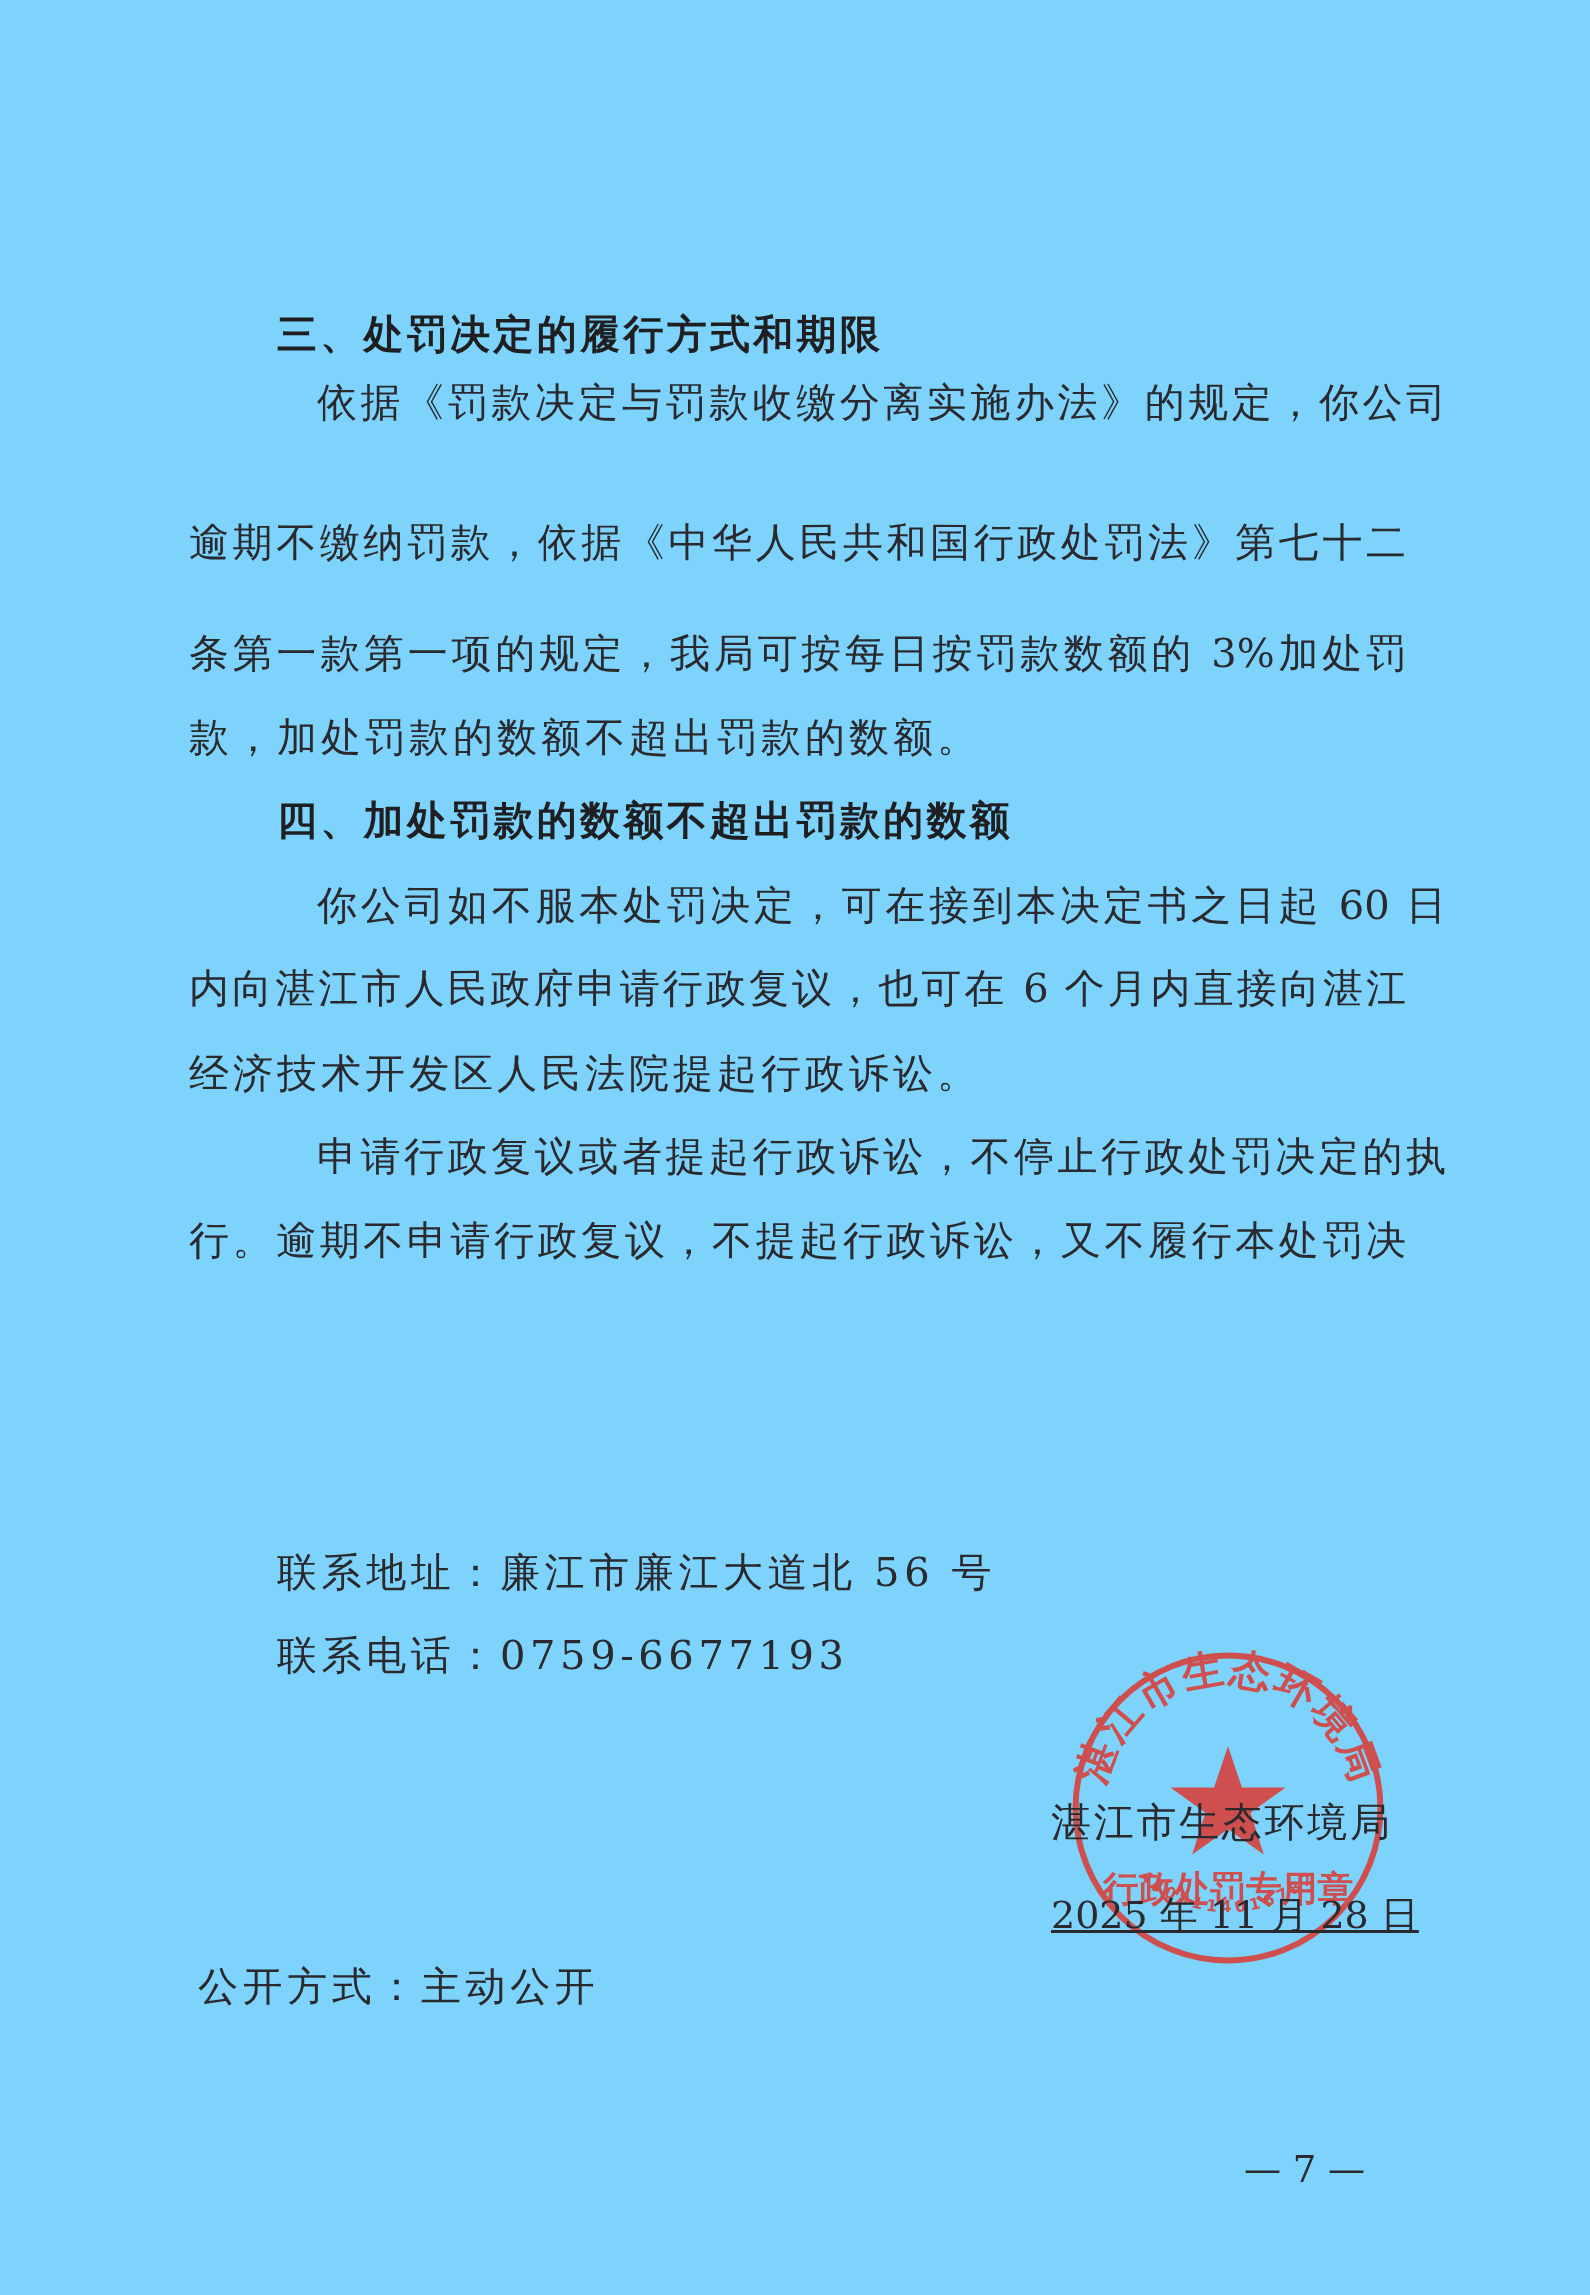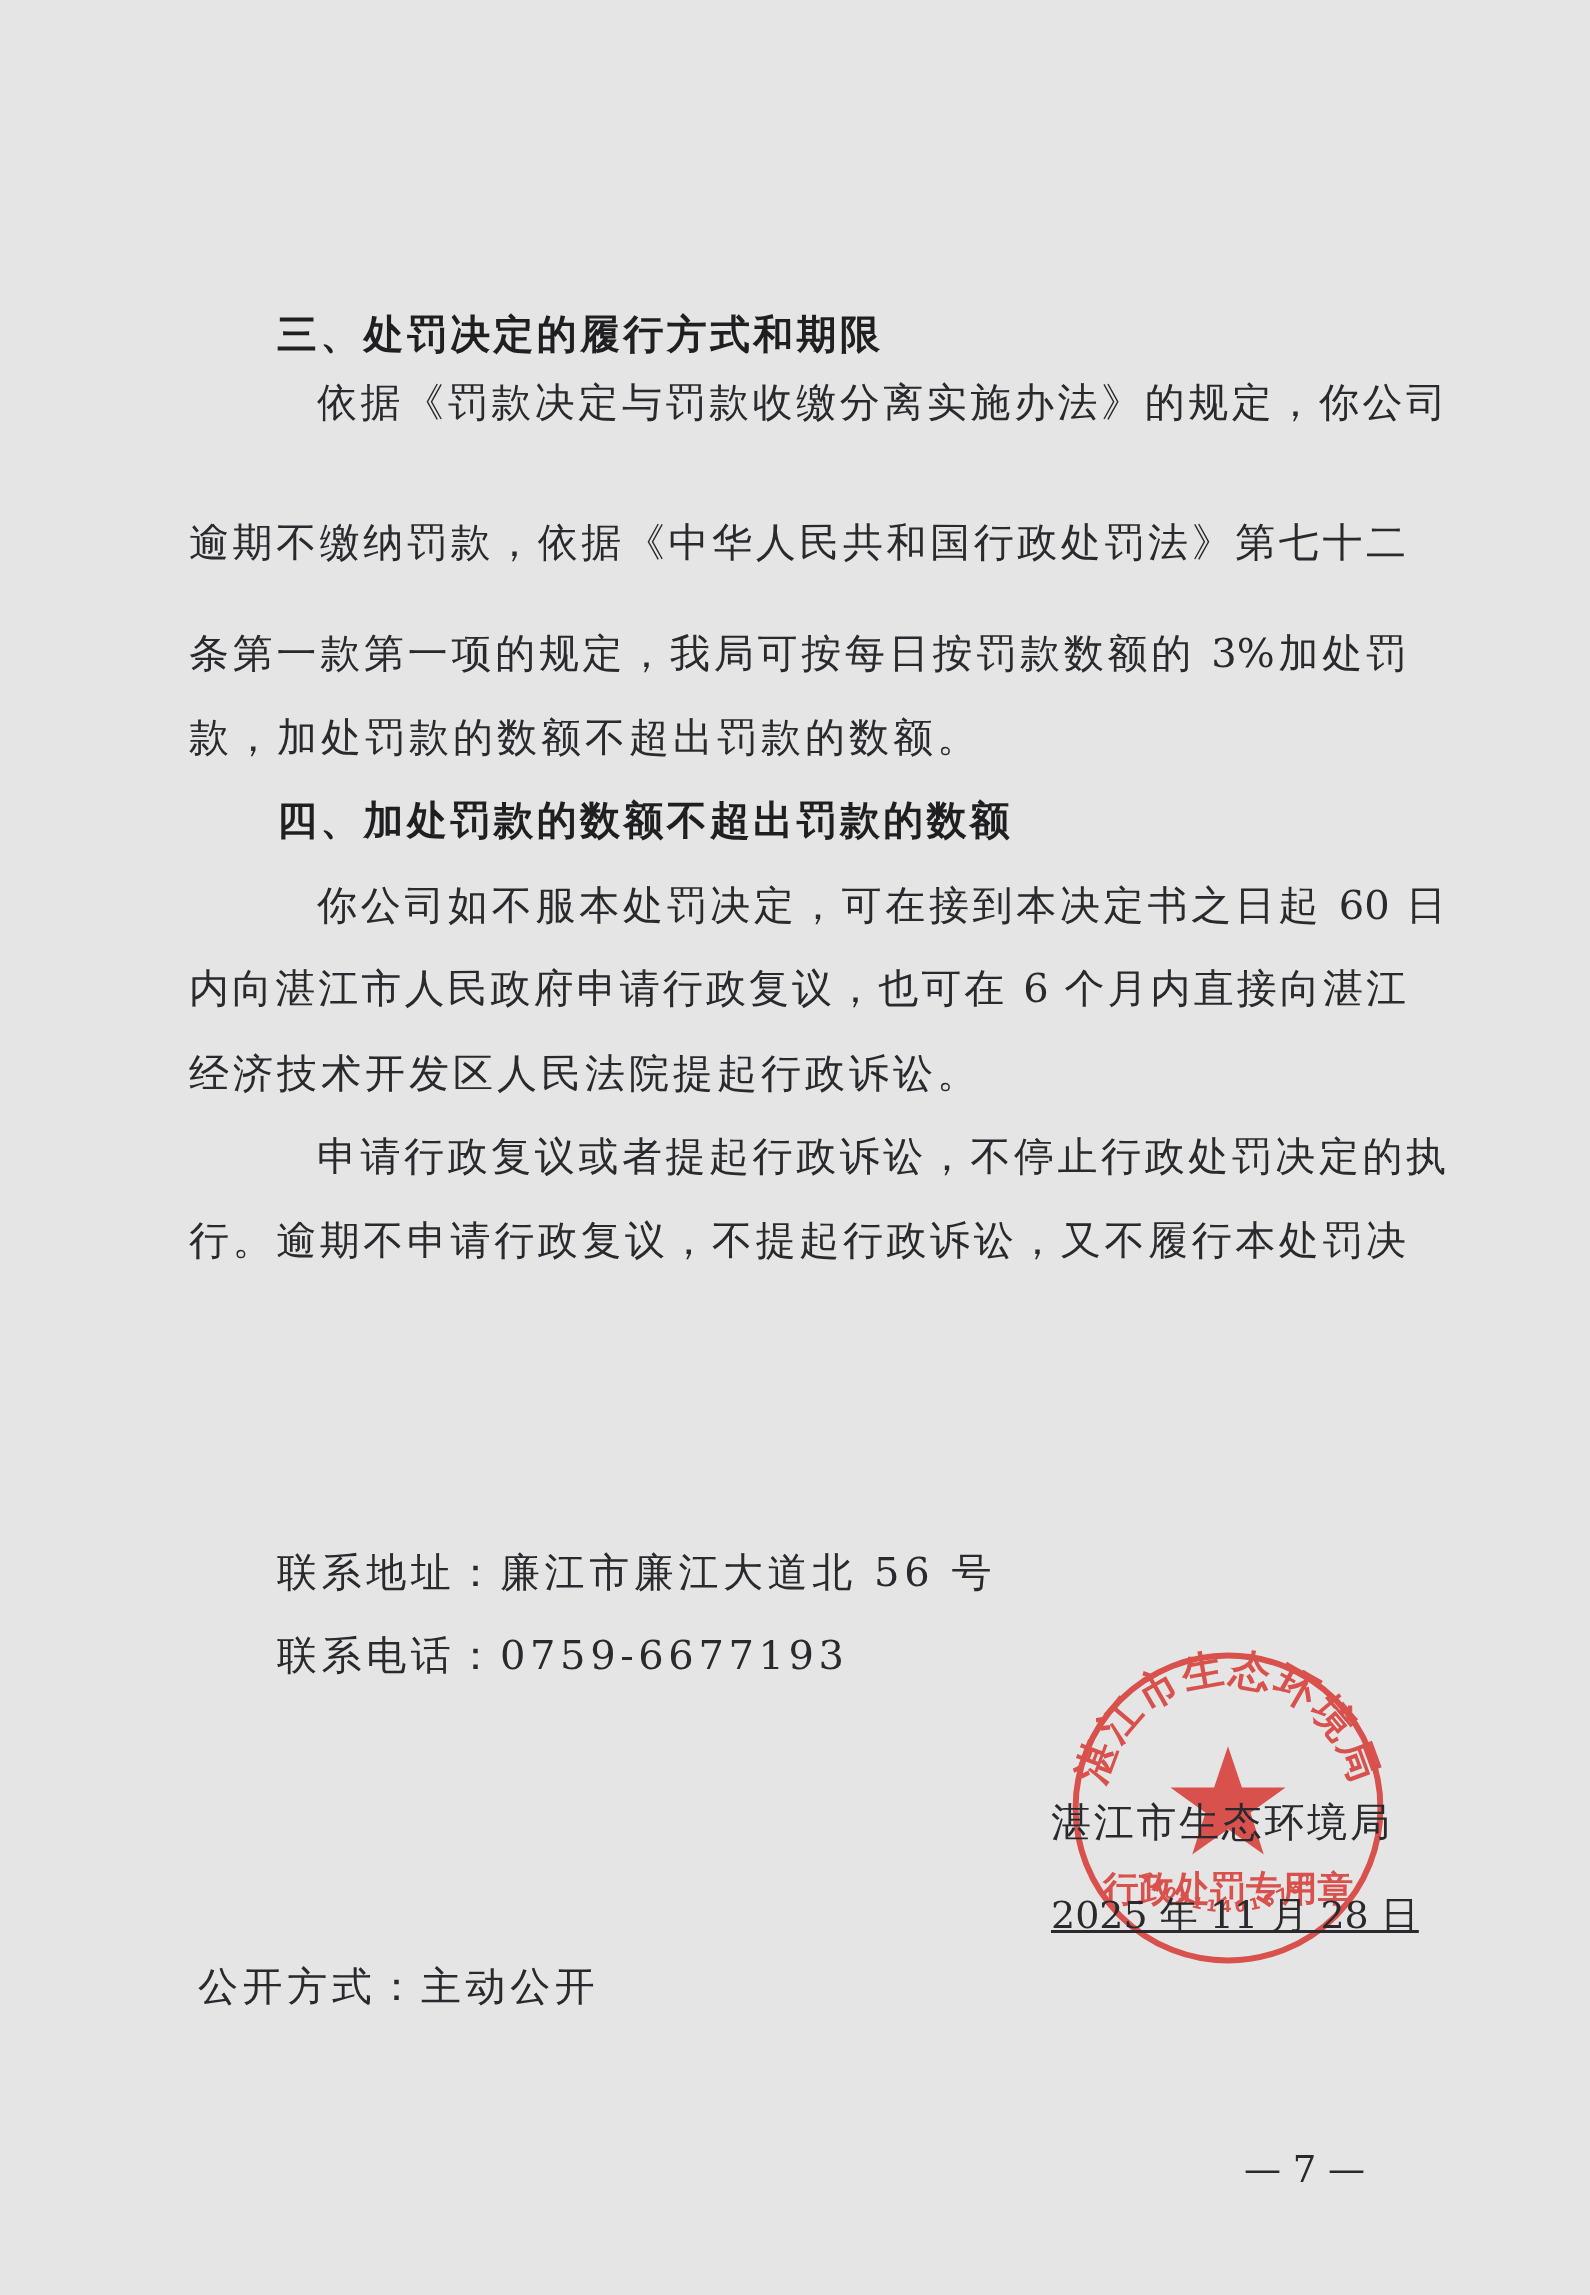--- a/index.html
+++ b/index.html
@@ -1,17 +1,17 @@
 <!DOCTYPE html>
 <html style="font-size:10.6px"><head>
 <meta charset="utf-8">
 <style>
   html, body { margin: 0; padding: 0; background: #ffffff; }
   body { width: 1590px; height: 2295px; position: relative; overflow: hidden; }
-  .page { position: absolute; left: 0; top: 0; width: 1590px; height: 2295px; background: #e5e5e5; }
+  .page { position: absolute; left: 0; top: 0; width: 1590px; height: 2295px; background: #7dd3fc; }
   .line {
     position: absolute;
     height: 53px;
     line-height: 53px;
     font-family: "DejaVu Serif", "Liberation Serif", serif;
     font-size: 40px;
     color: #2a2a2e;
     white-space: nowrap;
     margin: 0;
   }

